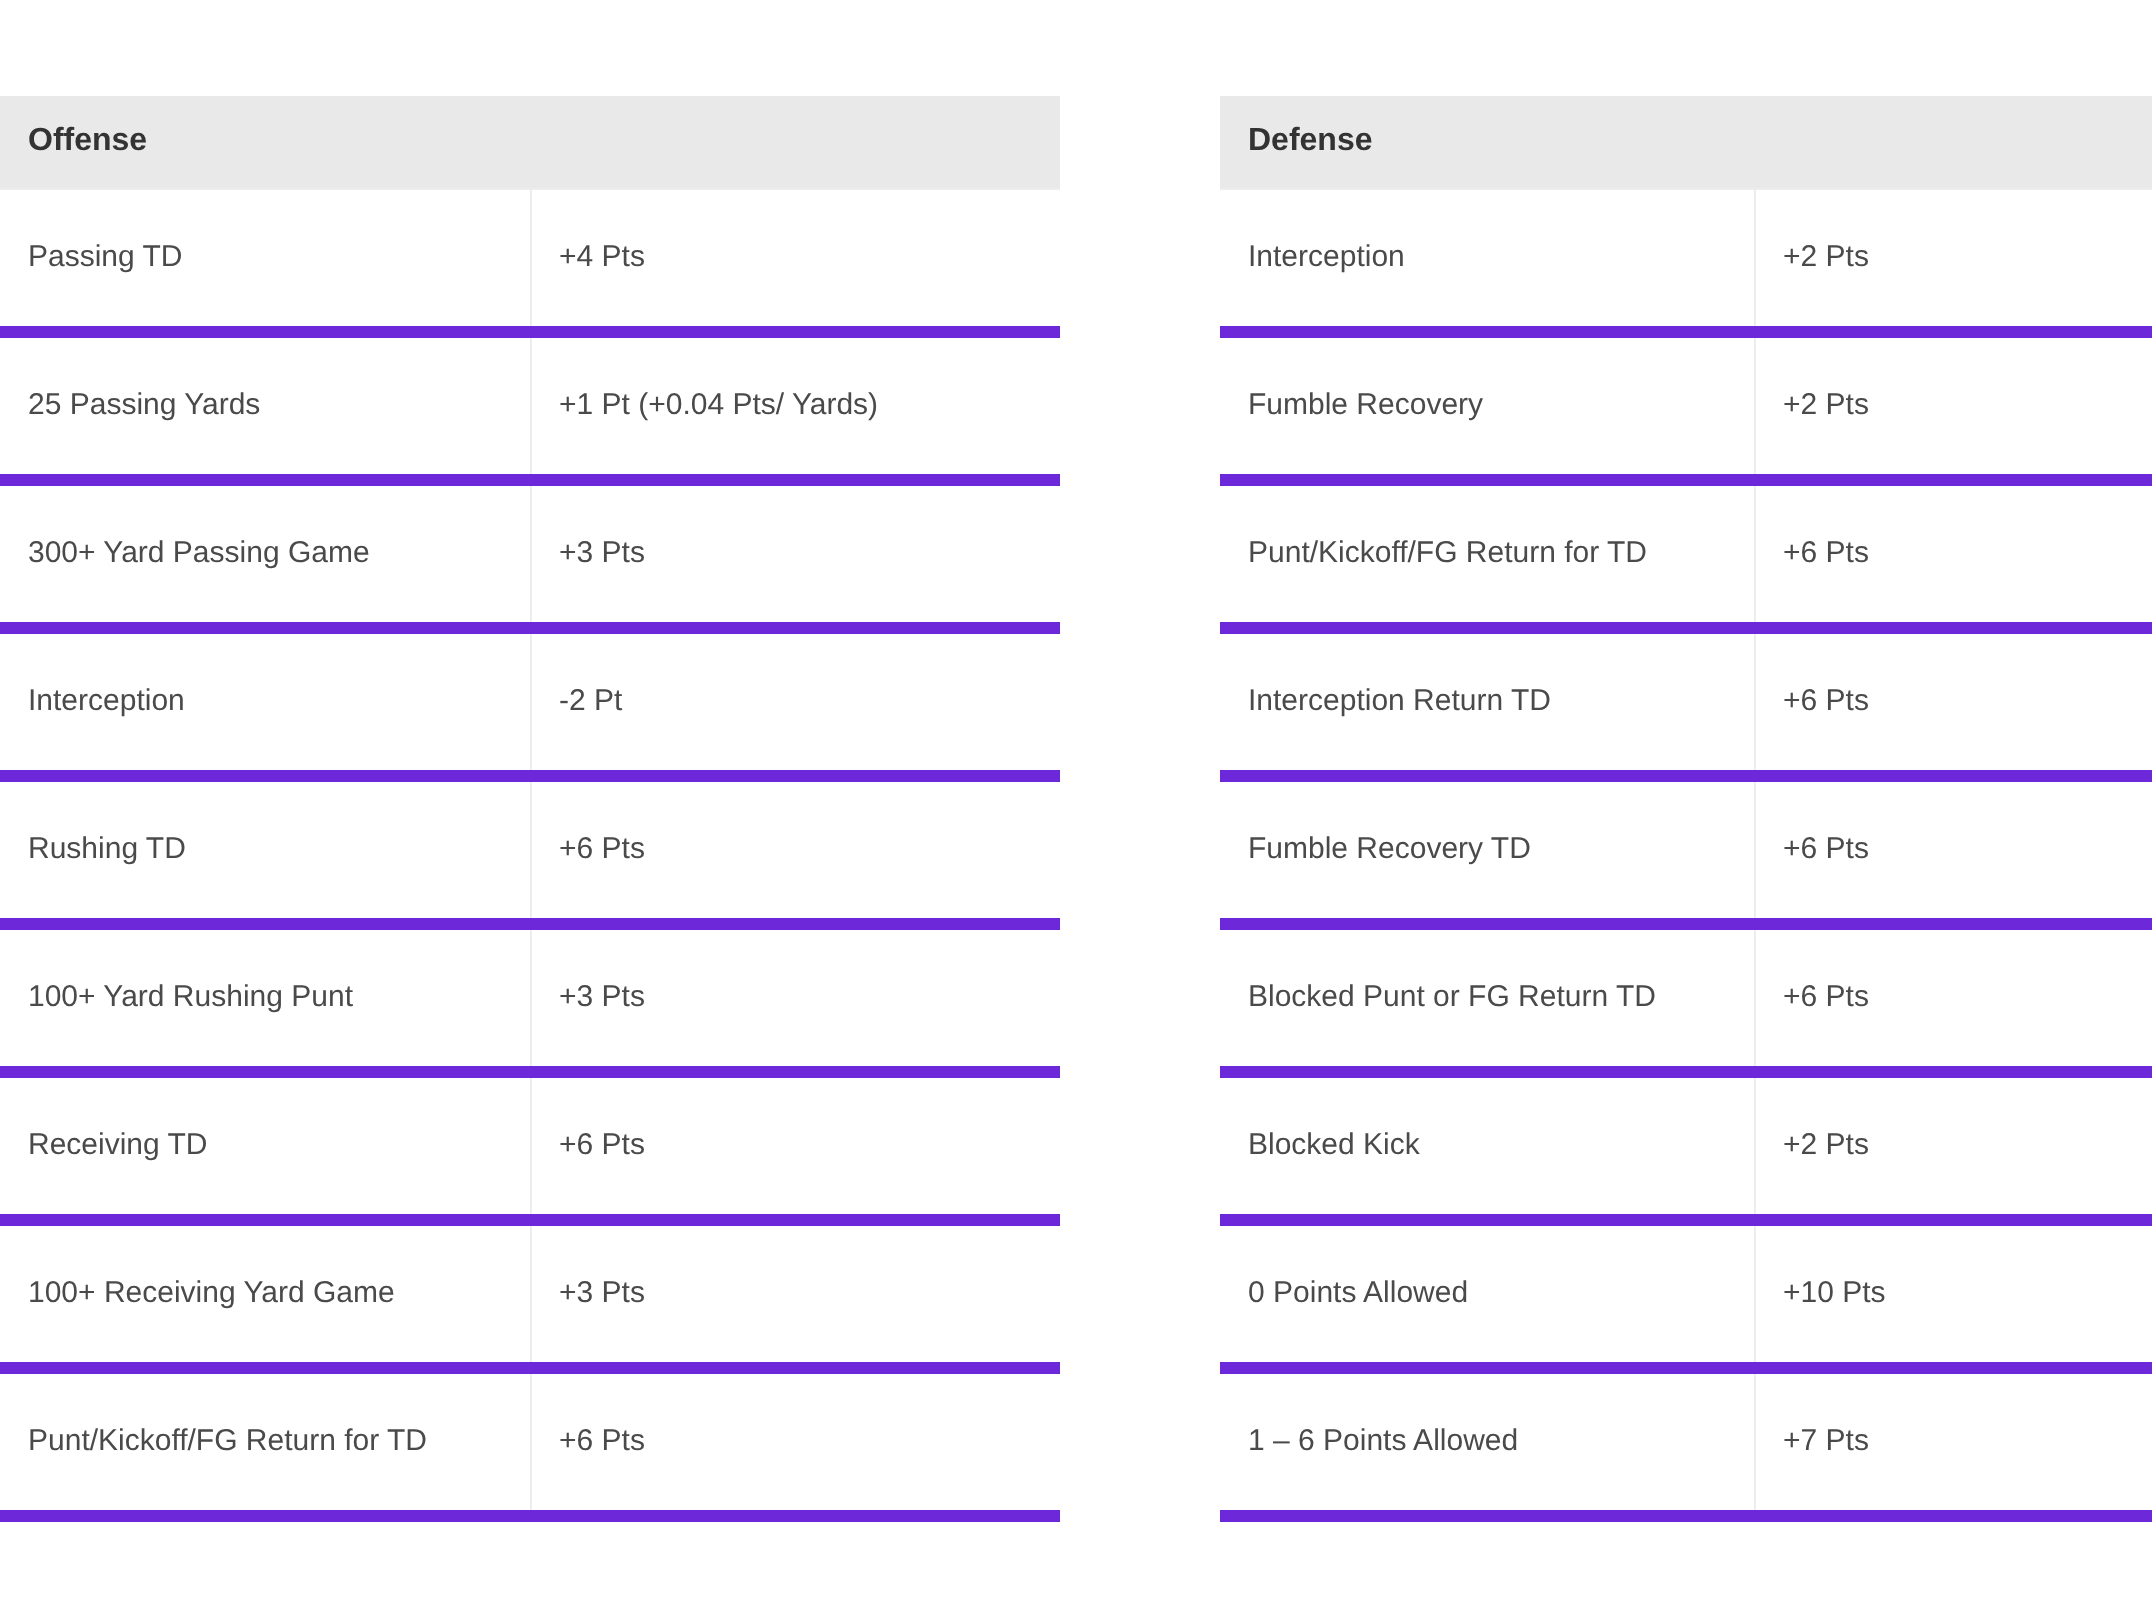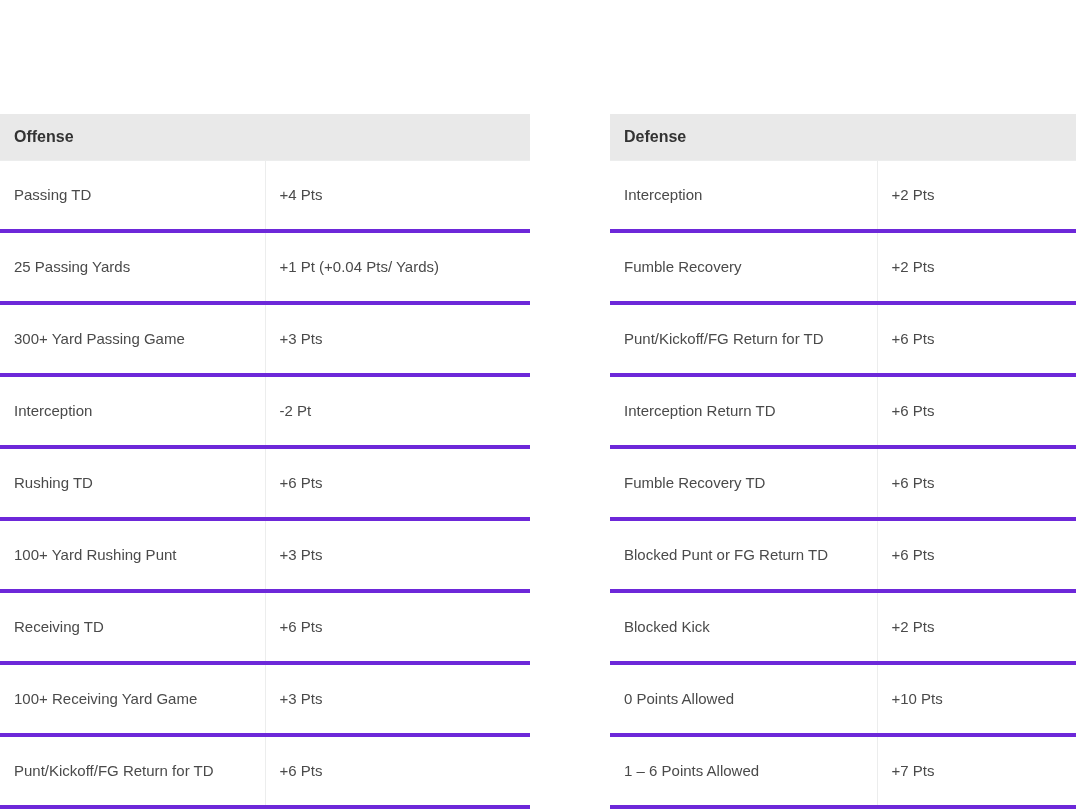--- a/index.html
+++ b/index.html
@@ -11,21 +11,21 @@
     width: 1076px;
     height: 809px;
     overflow: hidden;
     font-family: "Liberation Sans", sans-serif;
     color: #4a4a4a;
     -webkit-font-smoothing: antialiased;
   }
 
   .board {
     display: flex;
-    align-items: flex-end;
+    align-items: center;
     width: 1076px;
     height: 809px;
     gap: 30px;
   }
 
   .panel {
     box-sizing: border-box;
   }
   .panel--offense {
     width: 530px;
@@ -57,21 +57,21 @@
     font-size: 16px;
     color: #333333;
     padding: 14px 0 14px 14px;
     box-sizing: border-box;
     height: 46px;
     line-height: 18px;
   }
 
   .score-table td {
     border-top: 1px solid #eceded;
-    border-bottom: 4px solid #6d28d9;
+    border-bottom: 6px solid #6d28d9;
     padding: 12px 14px;
     font-size: 15px;
     line-height: 20px;
     color: #4a4a4a;
     vertical-align: middle;
     background: #ffffff;
   }
 
   .score-table tr td:first-child {
     border-right: 1px solid #eceded;

